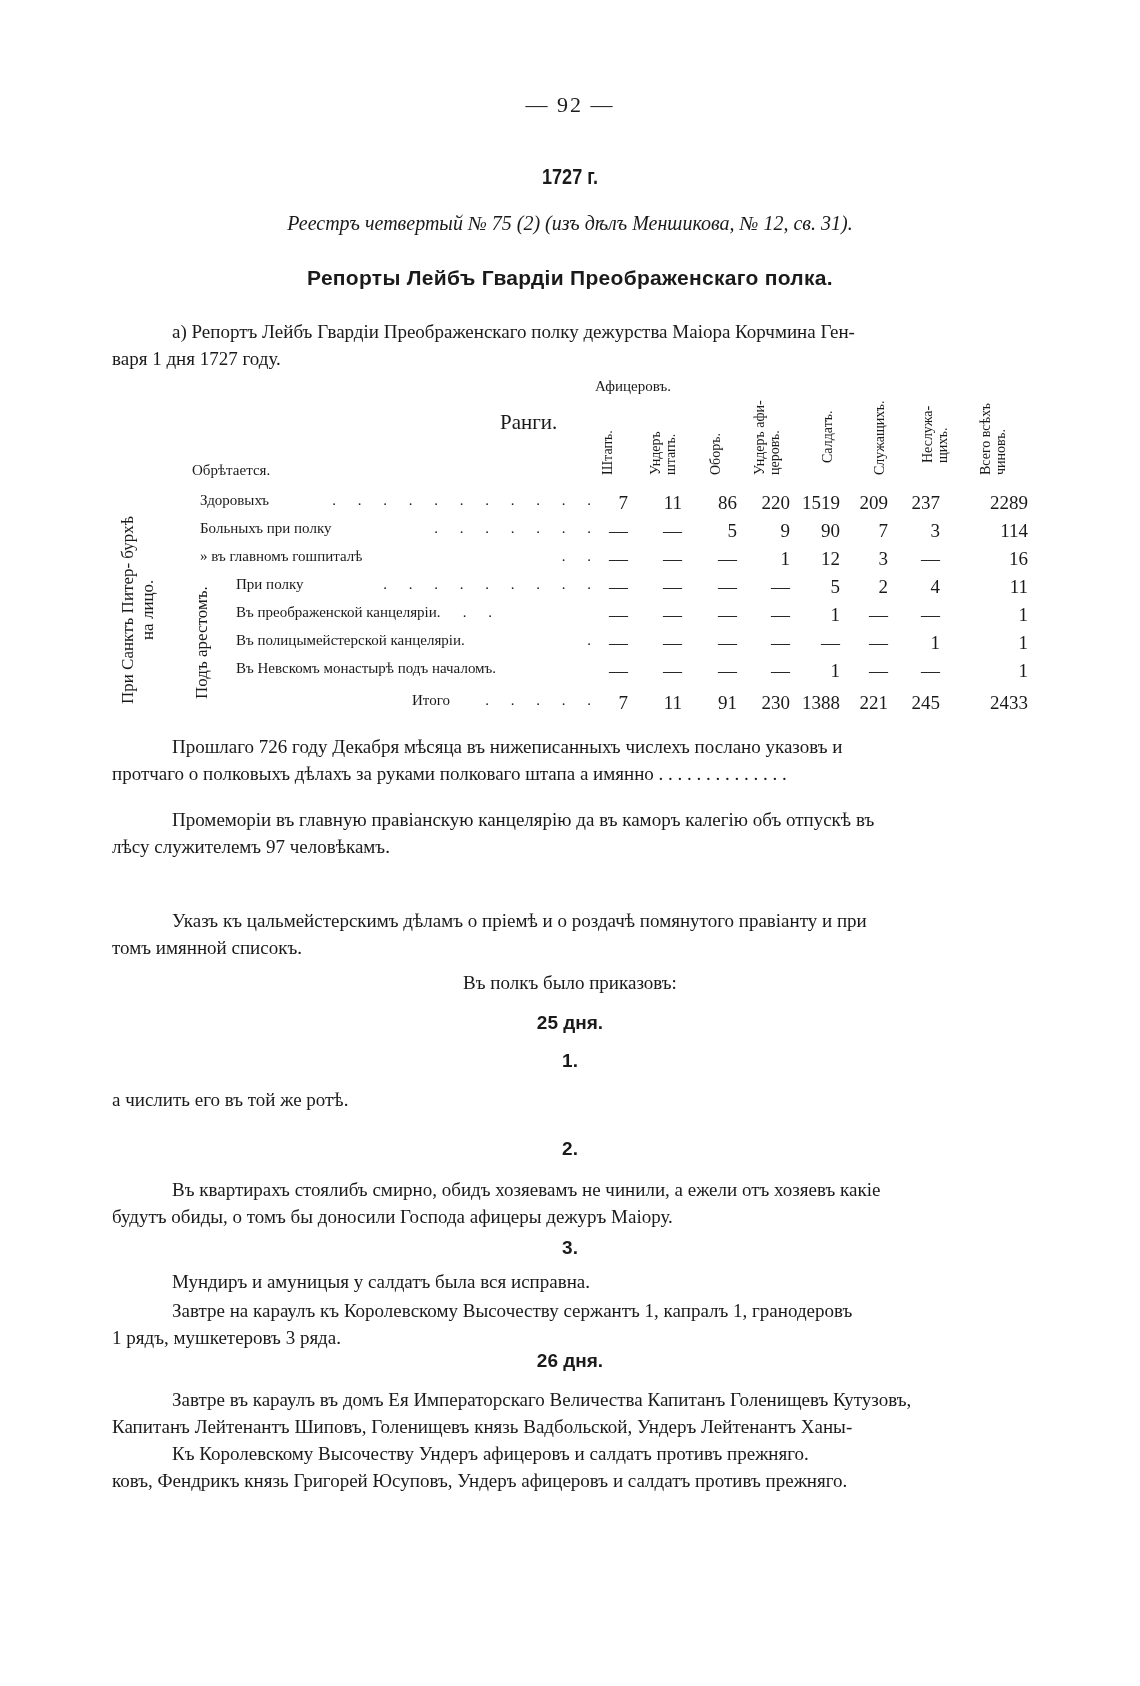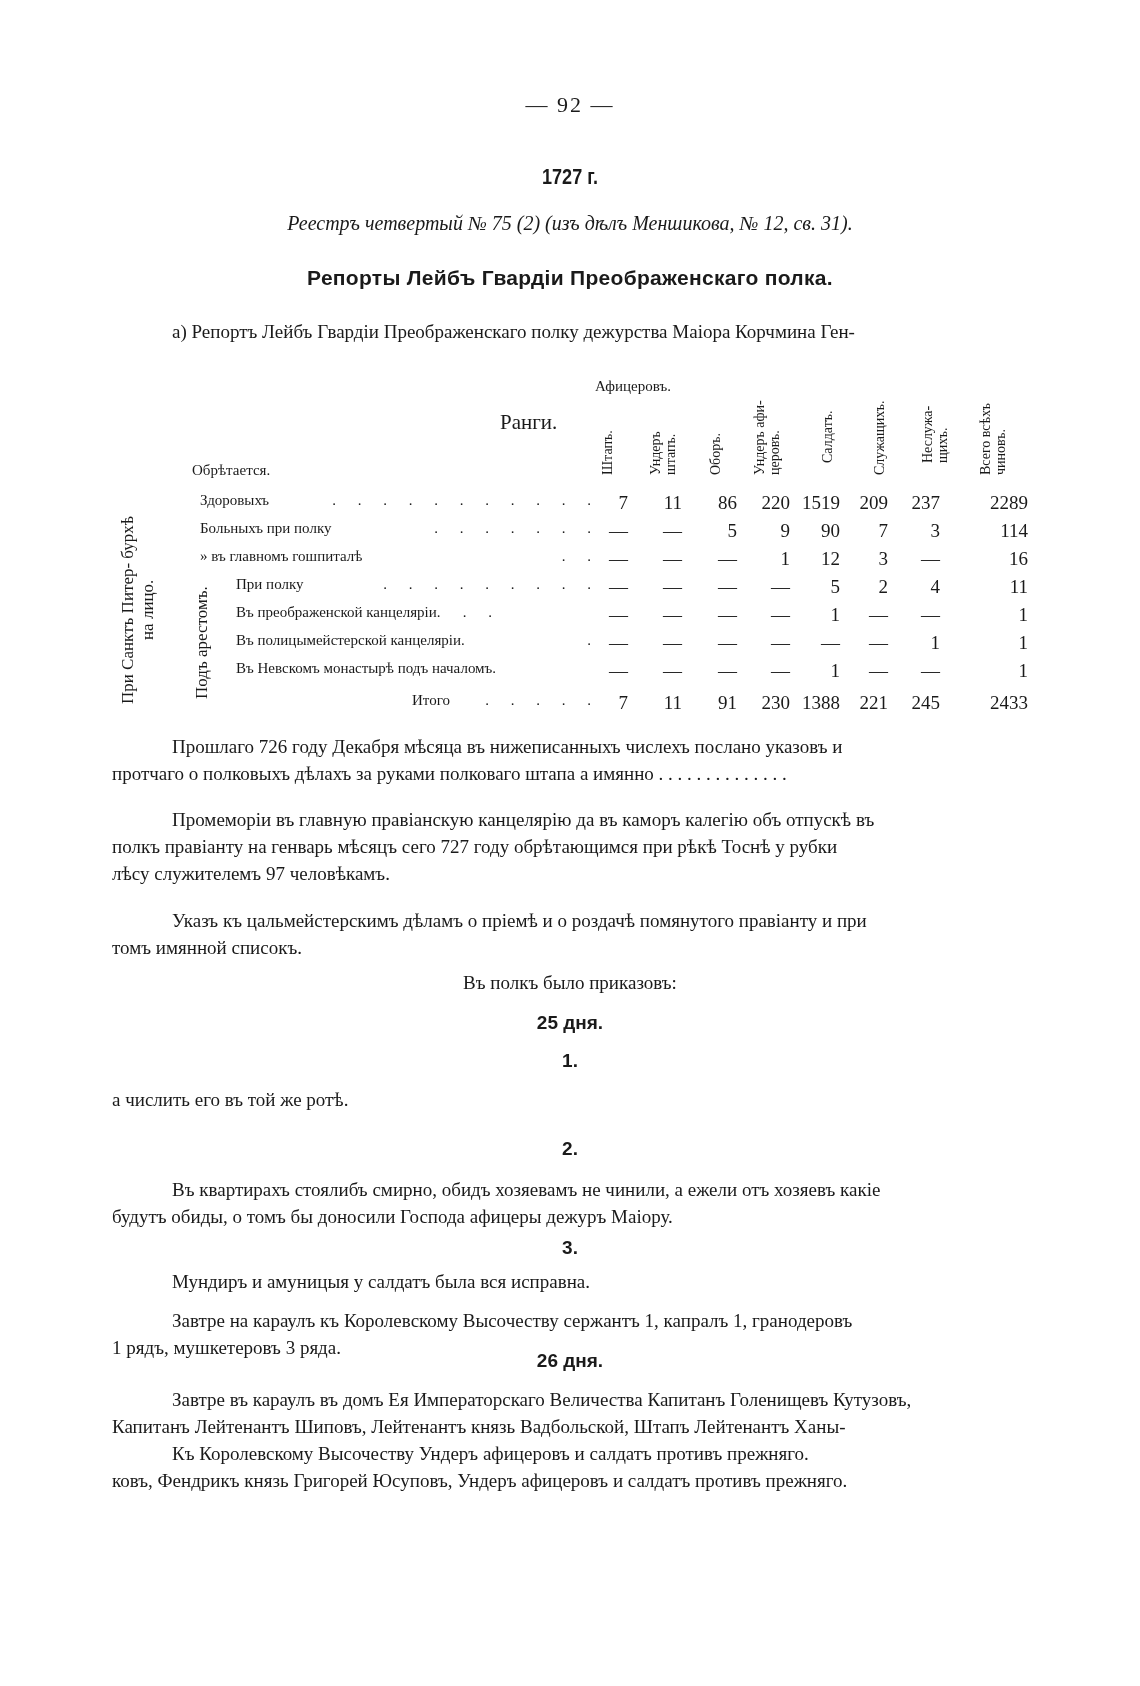--- a/index.html
+++ b/index.html
@@ -26,20 +26,21 @@
 
 <div>
 
   <div class="abs center pageno">— 92 —</div>
   <div class="abs center year">1727 г.</div>
   <div class="abs center register">Реестръ четвертый № 75 (2) (изъ дѣлъ Меншикова, № 12, св. 31).</div>
   <div class="abs center heading">Репорты Лейбъ Гвардіи Преображенскаго полка.</div>
 
   <div class="abs para indent" style="top:318px;">
     <div>а) Репортъ Лейбъ Гвардіи Преображенскаго полку дежурства Маіора Корчмина Ген-</div>
+    <div style="text-indent:0">варя 1 дня 1727 году.</div>
   </div>
 
   <div>
     <div class="abs" style="left:595px; top:378px; font-size:15px;">Афицеровъ.</div>
     <div class="abs" style="left:500px; top:410px; font-size:21px;">Ранги.</div>
 
     <div class="colhead" style="left:600px; top:415px; height:60px;">Штапъ.</div>
     <div class="colhead" style="left:648px; top:405px; height:70px; width:32px; white-space:normal;">Ундеръ штапъ.</div>
     <div class="colhead" style="left:708px; top:412px; height:63px;">Оборъ.</div>
     <div class="colhead" style="left:752px; top:372px; height:103px; width:32px; white-space:normal;">Ундеръ афи- церовъ.</div>
@@ -153,21 +154,20 @@
       </div>
   </div>
 
   <div class="abs para indent" style="top:733px;">
     <div>Прошлаго 726 году Декабря мѣсяца въ нижеписанныхъ числехъ послано указовъ и</div>
     <div style="text-indent:0">протчаго о полковыхъ дѣлахъ за руками полковаго штапа а имянно . . . . . . . . . . . . . .</div>
   </div>
 
   <div class="abs para indent" style="top:806px;">
     <div>Промеморіи въ главную правіанскую канцелярію да въ каморъ калегію объ отпускѣ въ</div>
-    <div style="text-indent:0">полкъ правіанту на генварь мѣсяцъ сего 727 году обрѣтающимся при рѣкѣ Тоснѣ у рубки</div>
     <div style="text-indent:0">лѣсу служителемъ 97 человѣкамъ.</div>
   </div>
 
   <div class="abs para indent" style="top:907px;">
     <div>Указъ къ цальмейстерскимъ дѣламъ о пріемѣ и о роздачѣ помянутого правіанту и при</div>
     <div style="text-indent:0">томъ имянной списокъ.</div>
   </div>
 
   <div class="abs center" style="top:972px; font-size:19px;">Въ полкъ было приказовъ:</div>
 
@@ -179,25 +179,25 @@
 
   <div class="abs center sub" style="top:1138px;">2.</div>
   <div class="abs para indent" style="top:1176px;">
     <div>Въ квартирахъ стоялибъ смирно, обидъ хозяевамъ не чинили, а ежели отъ хозяевъ какіе</div>
     <div style="text-indent:0">будутъ обиды, о томъ бы доносили Господа афицеры дежуръ Маіору.</div>
   </div>
 
   <div class="abs center sub" style="top:1237px;">3.</div>
   <div class="abs para indent" style="top:1268px;">
     <div>Мундиръ и амуницыя у салдатъ была вся исправна.</div>
-    <div style="margin-top:12px;">Завтре на караулъ къ Королевскому Высочеству сержантъ 1, капралъ 1, гранодеровъ</div>
+    <div style="margin-top:2px;">Завтре на караулъ къ Королевскому Высочеству сержантъ 1, капралъ 1, гранодеровъ</div>
     <div style="text-indent:0">1 рядъ, мушкетеровъ 3 ряда.</div>
   </div>
 
   <div class="abs center sub" style="top:1350px;">26 дня.</div>
   <div class="abs para indent" style="top:1386px;">
     <div>Завтре въ караулъ въ домъ Ея Императорскаго Величества Капитанъ Голенищевъ Кутузовъ,</div>
-    <div style="text-indent:0">Капитанъ Лейтенантъ Шиповъ, Лейтенантъ князь Вадбольской, Штапъ Лейтенантъ Ханы-</div>
+    <div style="text-indent:0">Капитанъ Лейтенантъ Шиповъ, Голенищевъ князь Вадбольской, Ундеръ Лейтенантъ Ханы-</div>
     <div>Къ Королевскому Высочеству Ундеръ афицеровъ и салдатъ противъ прежняго.</div>
     <div style="text-indent:0">ковъ, Фендрикъ князь Григорей Юсуповъ, Ундеръ афицеровъ и салдатъ противъ прежняго.</div>
   </div>
 
 </div>
 
 </body></html>

